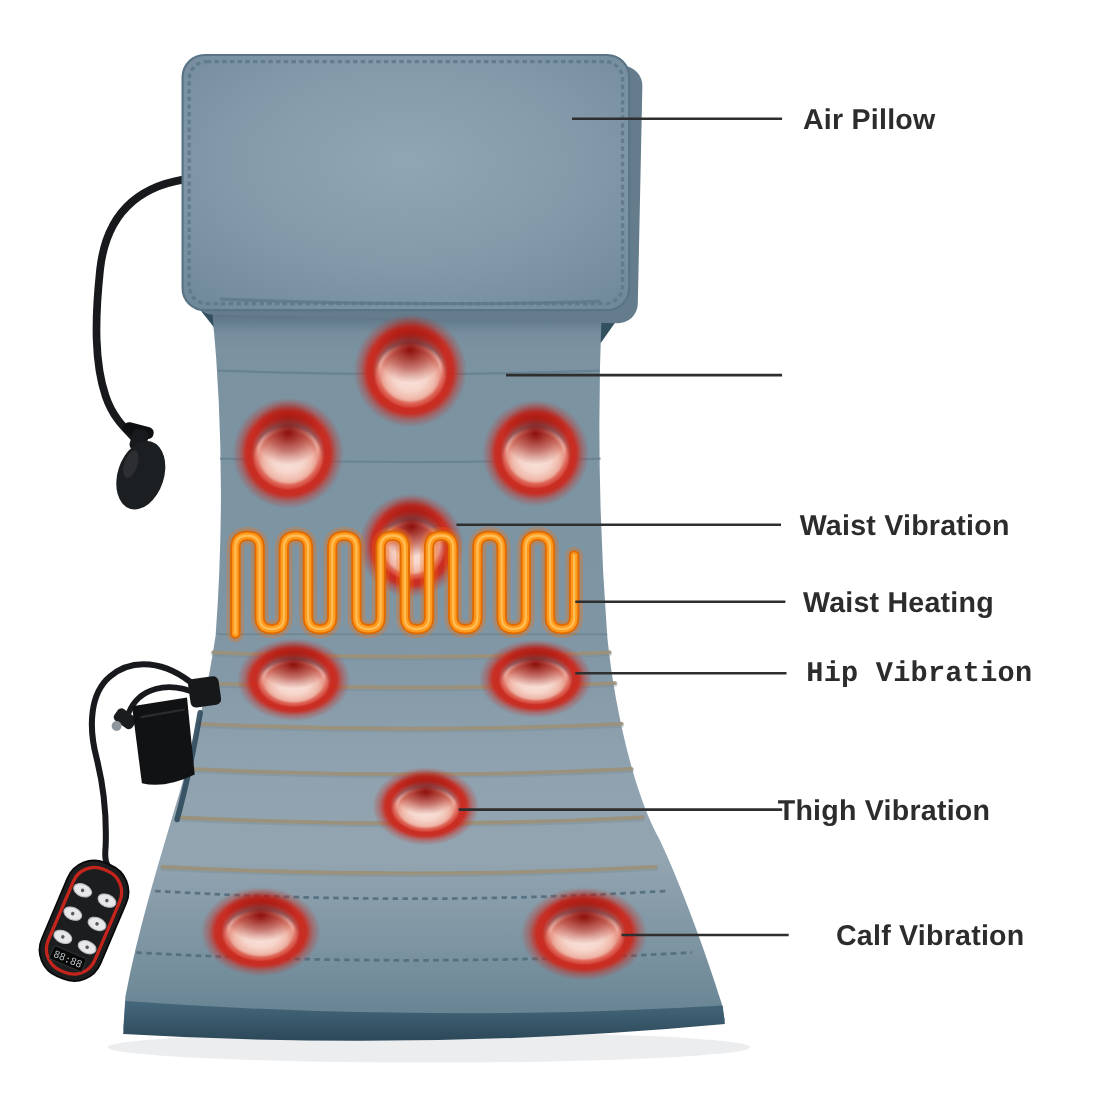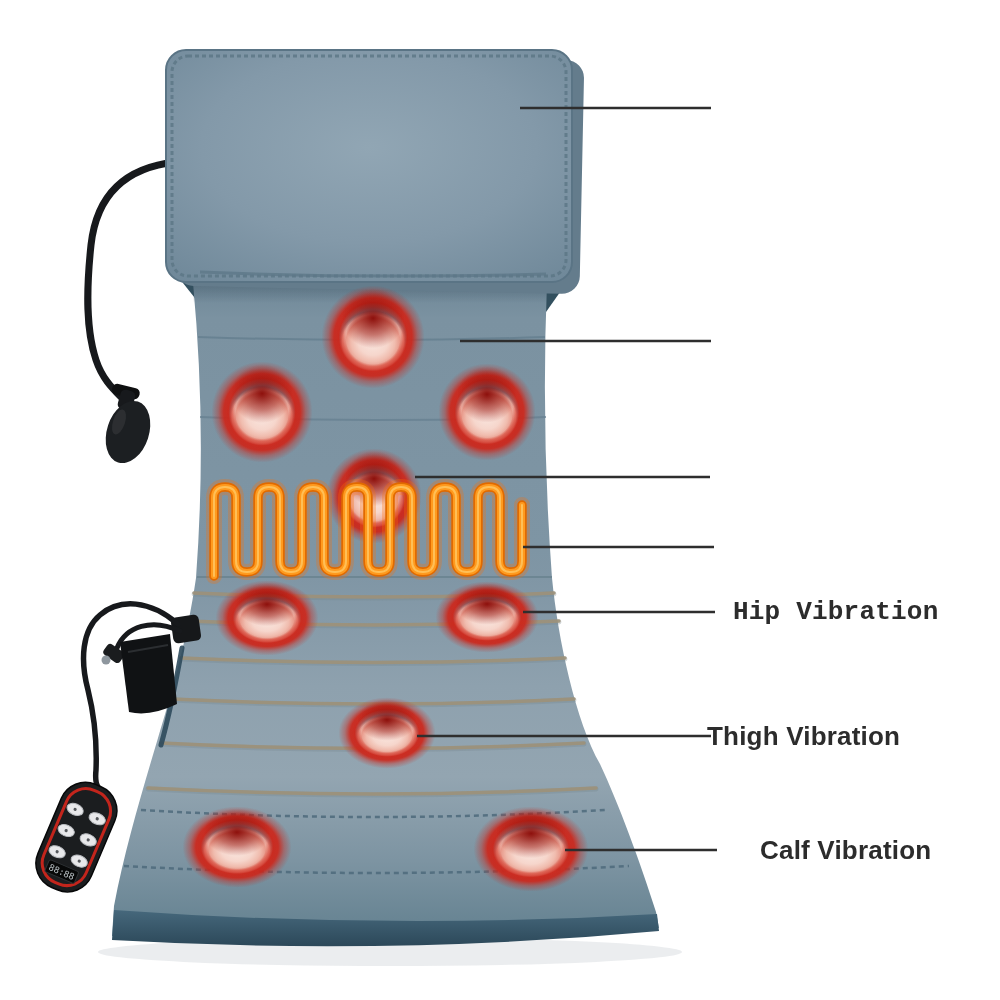--- a/index.html
+++ b/index.html
@@ -171,17 +171,20 @@
       <line x1="520" y1="108" x2="711" y2="108"></line>
       <line x1="460" y1="341" x2="711" y2="341"></line>
       <line x1="415" y1="477" x2="710" y2="477"></line>
       <line x1="523" y1="547" x2="714" y2="547"></line>
       <line x1="523" y1="612" x2="715" y2="612"></line>
       <line x1="417" y1="736" x2="711" y2="736"></line>
       <line x1="565" y1="850" x2="717" y2="850"></line>
     </g>
   </svg>
 
+  <span class="callout-label" style="left:730px;top:91px;">Air Pillow</span>
+  <span class="callout-label" style="left:727px;top:460px;">Waist Vibration</span>
+  <span class="callout-label" style="left:730px;top:530px;">Waist Heating</span>
   <span class="callout-label" style="left:733px;top:595px;font-family:Liberation Mono, monospace;">Hip Vibration</span>
   <span class="callout-label" style="left:707px;top:719px;">Thigh Vibration</span>
   <span class="callout-label" style="left:733px;top:833px;margin-left:27px;">Calf Vibration</span>
 
 </div>
 
 </body></html>

